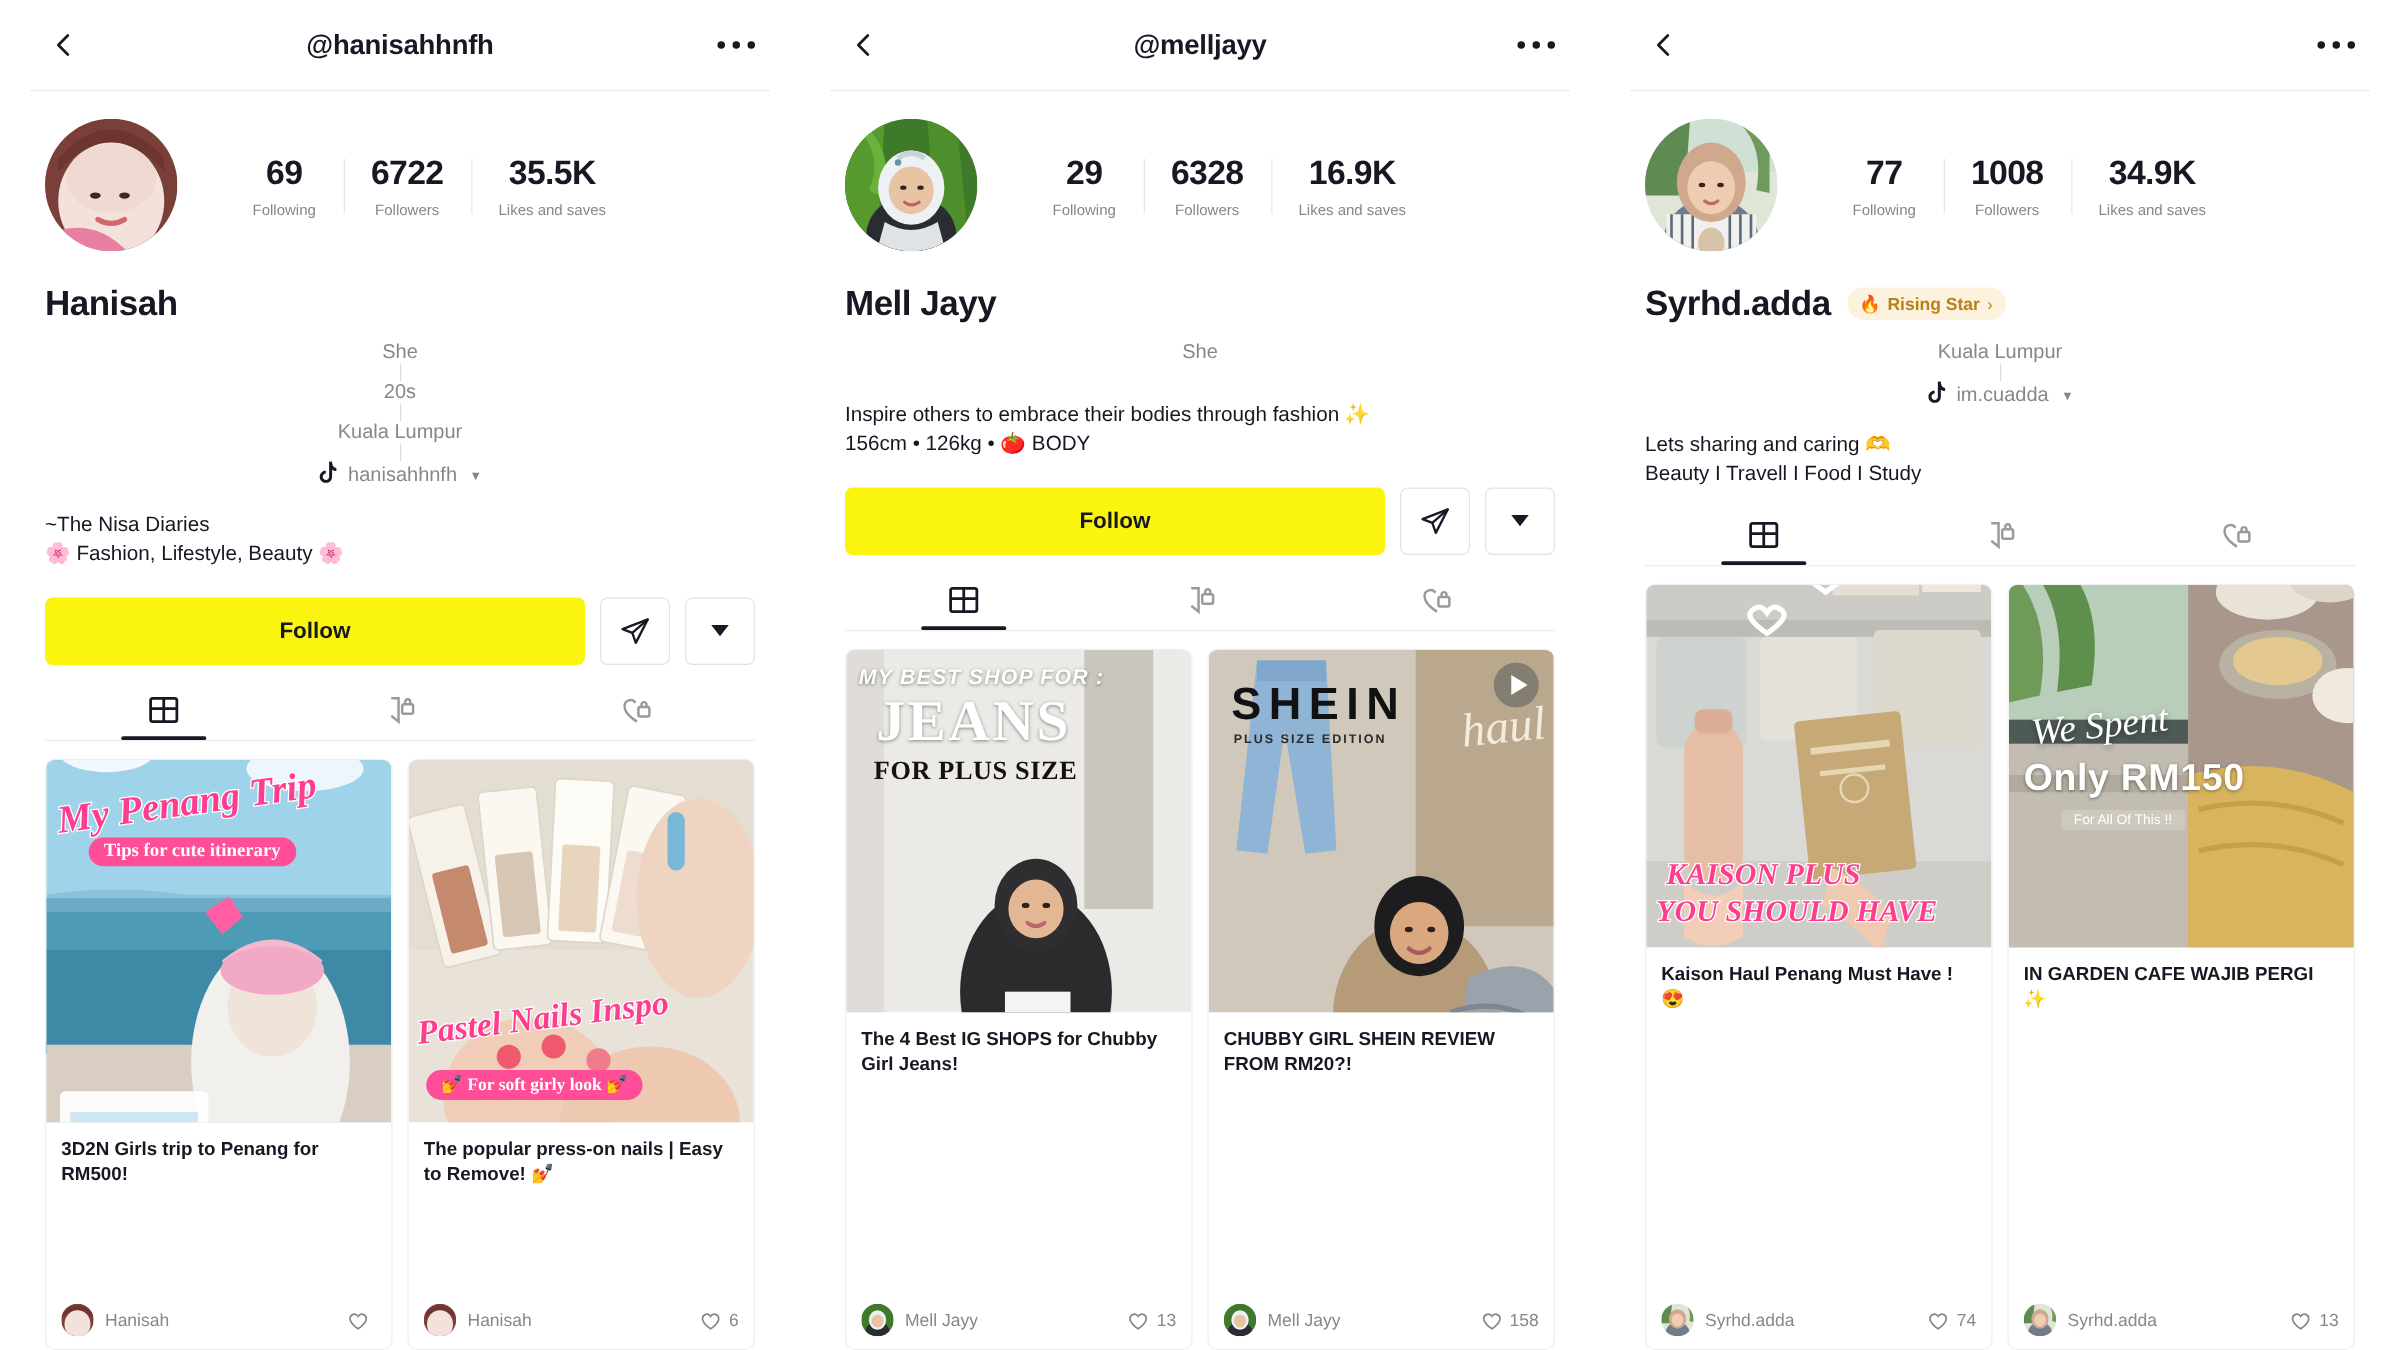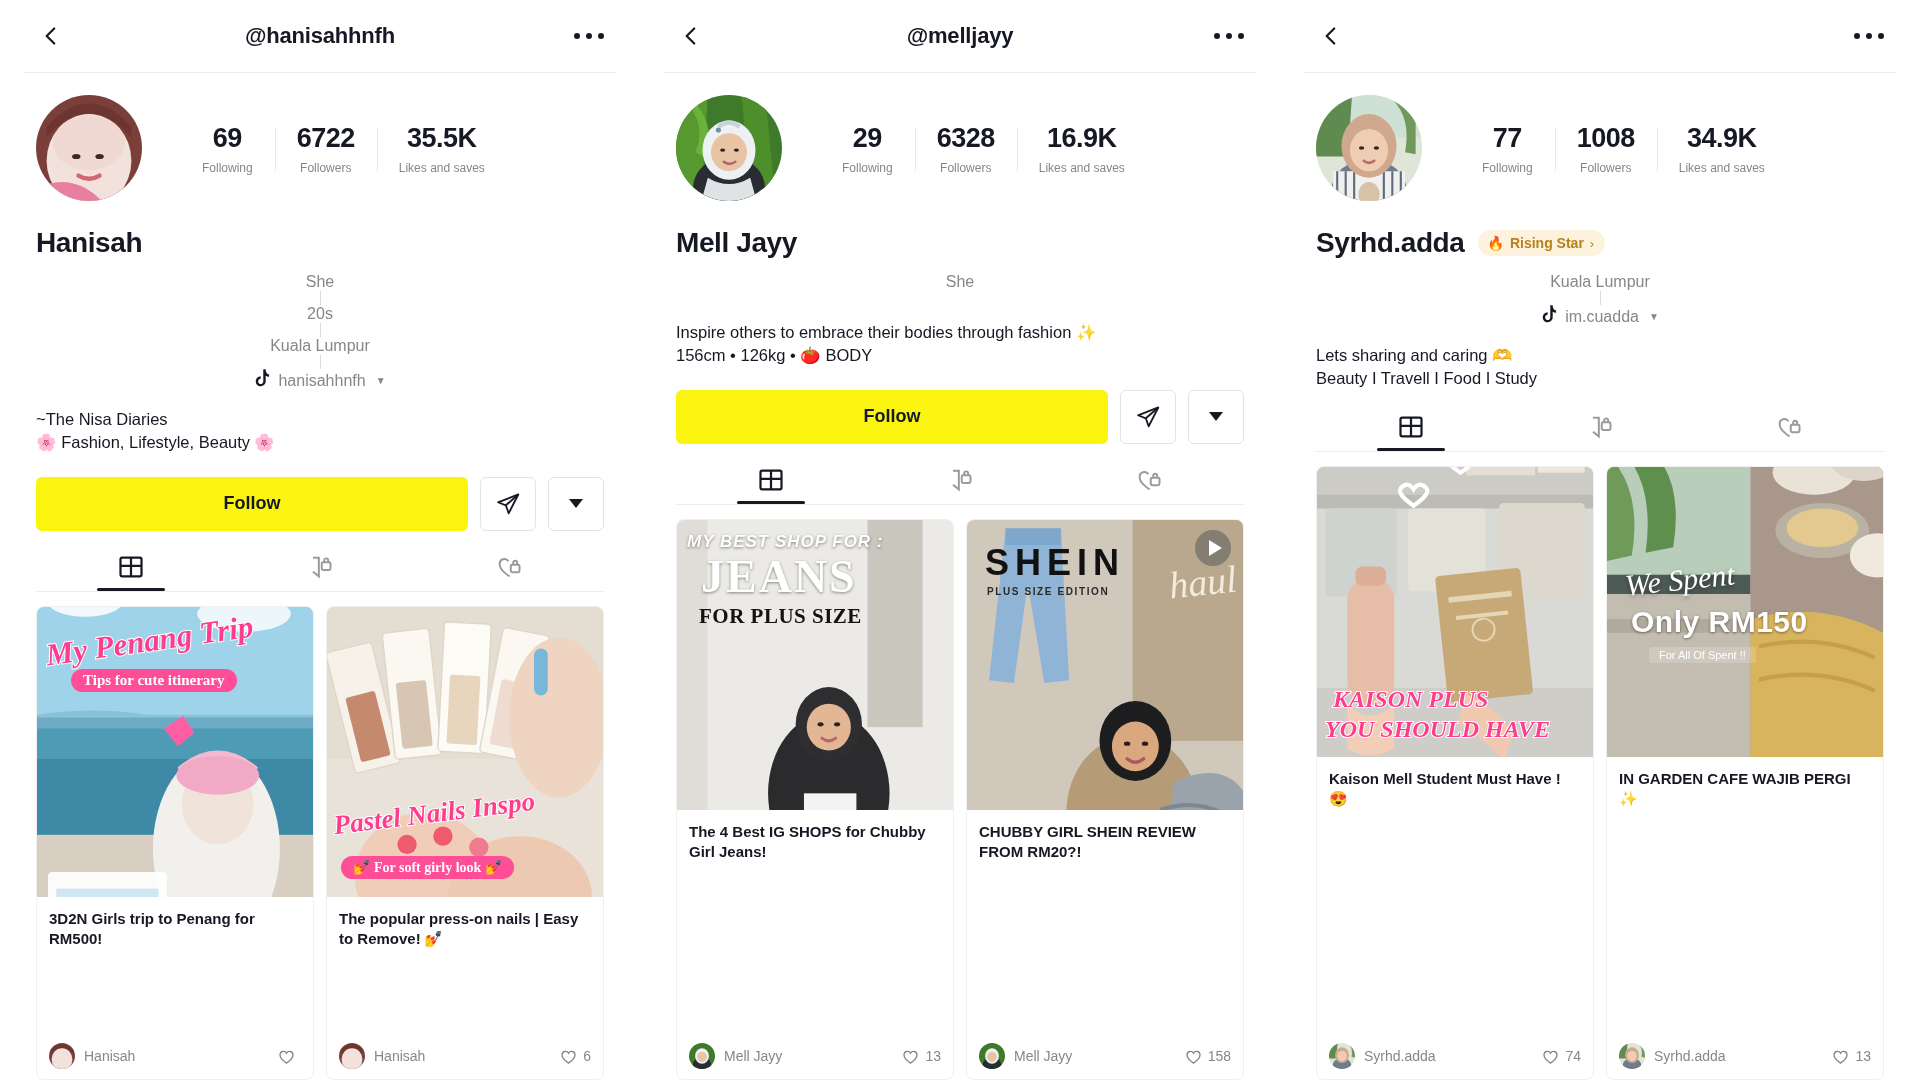--- a/index.html
+++ b/index.html
@@ -913,21 +913,21 @@
             <path d="M108 204 q22 10 34 28 l-6 22 q-18-20 -34-28z" fill="#f0c9b1"></path>
             <g fill="none" stroke="#ffffff" stroke-width="3">
               <path d="M104 28 q-6-8 -12 -2 q-6 6 12 18 q18-12 12-18 q-6-6 -12 2z"></path>
               <path d="M70 56 q-4-6 -9-1 q-4 4 9 13 q13-9 9-13 q-5-5 -9 1z"></path>
             </g>
           </svg>
           <div class="ov" style="left:16px; bottom:44px; font-size:24px; font-weight:bold; color:#ff3d8f; -webkit-text-stroke:2px #fff; paint-order:stroke fill; font-family:'Liberation Serif',serif; font-style:italic;">KAISON PLUS</div>
           <div class="ov" style="left:8px; bottom:14px; font-size:24px; font-weight:bold; color:#ff3d8f; -webkit-text-stroke:2px #fff; paint-order:stroke fill; font-family:'Liberation Serif',serif; font-style:italic;">YOU SHOULD HAVE</div>
         </div>
         <div class="card-body">
-          <div class="card-title">Kaison Mell Student Must Have ! 😍</div>
+          <div class="card-title">Kaison Haul Penang Must Have ! 😍</div>
           <div class="card-footer">
             <div class="mini-avatar">
               <svg viewBox="0 0 30 30">
                   <rect width="30" height="30" fill="#dfe6d8"></rect>
                   <path d="M0 0h10l-2 18H0z" fill="#5f8a50"></path>
                   <path d="M22 0 q6 6 4 16 l4 1V0z" fill="#6f9a5c"></path>
                   <ellipse cx="15" cy="27" rx="11" ry="10" fill="#6f7c8c"></ellipse>
                   <ellipse cx="15" cy="14" rx="8" ry="9" fill="#cfa88e"></ellipse>
                   <ellipse cx="15" cy="15" rx="5.5" ry="6" fill="#efcdb2"></ellipse>
                 </svg>
@@ -959,22 +959,22 @@
             <ellipse cx="186" cy="36" rx="24" ry="14" fill="#ddd6c8"></ellipse>
             <ellipse cx="156" cy="86" rx="34" ry="20" fill="#b9b2a3"></ellipse>
             <ellipse cx="156" cy="84" rx="26" ry="14" fill="#e3c98f"></ellipse>
             <ellipse cx="196" cy="104" rx="20" ry="16" fill="#efeadd"></ellipse>
             <path d="M104 150 q50-14 96 10 l0 130 -96 0z" fill="#d8b45f"></path>
             <path d="M110 170 q44-10 84 8" stroke="#c79f47" stroke-width="3" fill="none"></path>
             <path d="M110 194 q44-10 84 8" stroke="#c79f47" stroke-width="3" fill="none"></path>
             <rect x="104" y="252" width="96" height="38" fill="#8fa0ad"></rect>
           </svg>
           <div class="ov" style="left:18px; top:96px; font-size:30px; font-style:italic; color:#ffffff; font-family:'Liberation Serif',serif; transform:rotate(-6deg); text-shadow:0 2px 5px rgba(0,0,0,.4);">We Spent</div>
-          <div class="ov ov-white-bold" style="left:24px; top:138px; font-size:30px; letter-spacing:0.5px;">Only RM150</div>
-          <div class="ov" style="left:42px; top:180px; font-size:11px; color:#ffffff; background:rgba(255,255,255,.18); padding:2px 10px; border-radius:3px;">For All Of Spent !!</div>
+          <div class="ov ov-white-bold" style="left:12px; top:138px; font-size:30px; letter-spacing:0.5px;">Only RM150</div>
+          <div class="ov" style="left:42px; top:180px; font-size:11px; color:#ffffff; background:rgba(255,255,255,.18); padding:2px 10px; border-radius:3px;">For All Of This !!</div>
         </div>
         <div class="card-body">
           <div class="card-title">IN GARDEN CAFE WAJIB PERGI ✨</div>
           <div class="card-footer">
             <div class="mini-avatar">
               <svg viewBox="0 0 30 30">
                   <rect width="30" height="30" fill="#dfe6d8"></rect>
                   <path d="M0 0h10l-2 18H0z" fill="#5f8a50"></path>
                   <path d="M22 0 q6 6 4 16 l4 1V0z" fill="#6f9a5c"></path>
                   <ellipse cx="15" cy="27" rx="11" ry="10" fill="#6f7c8c"></ellipse>

